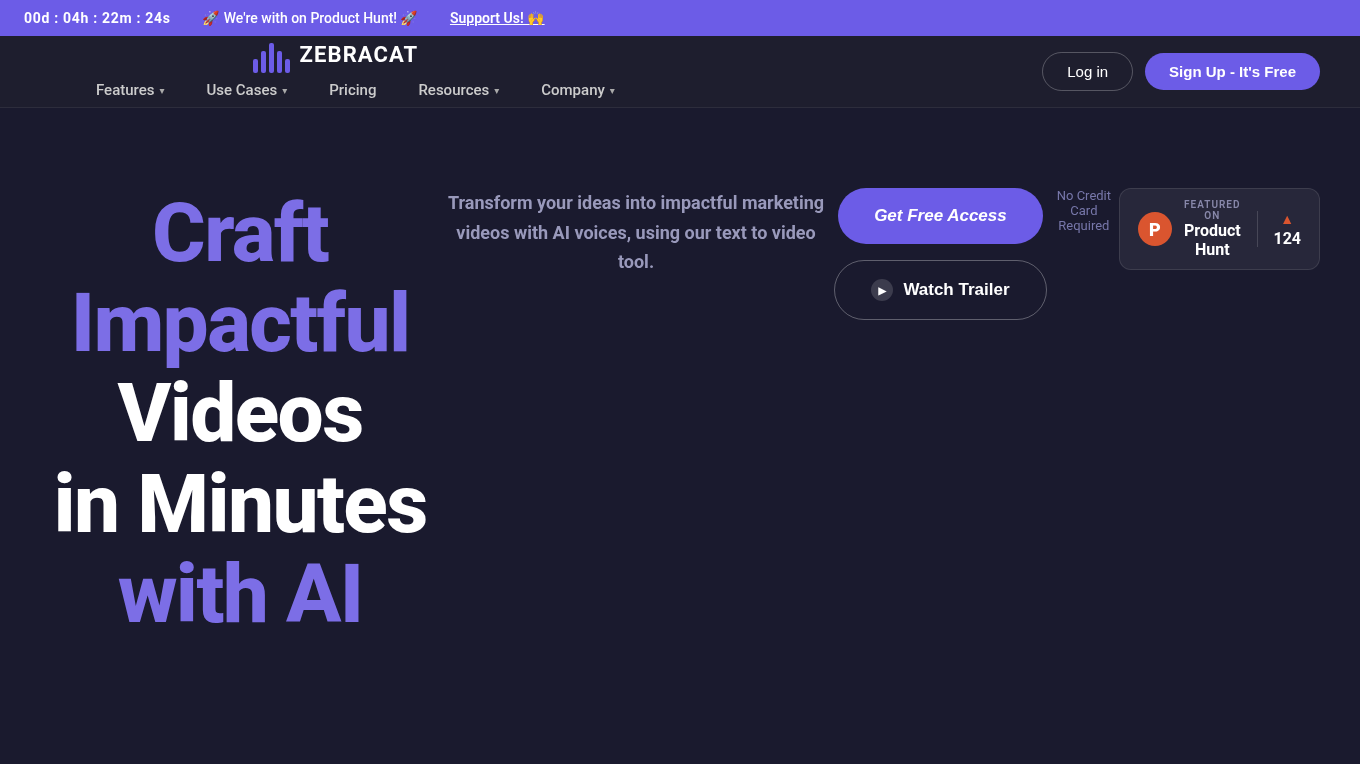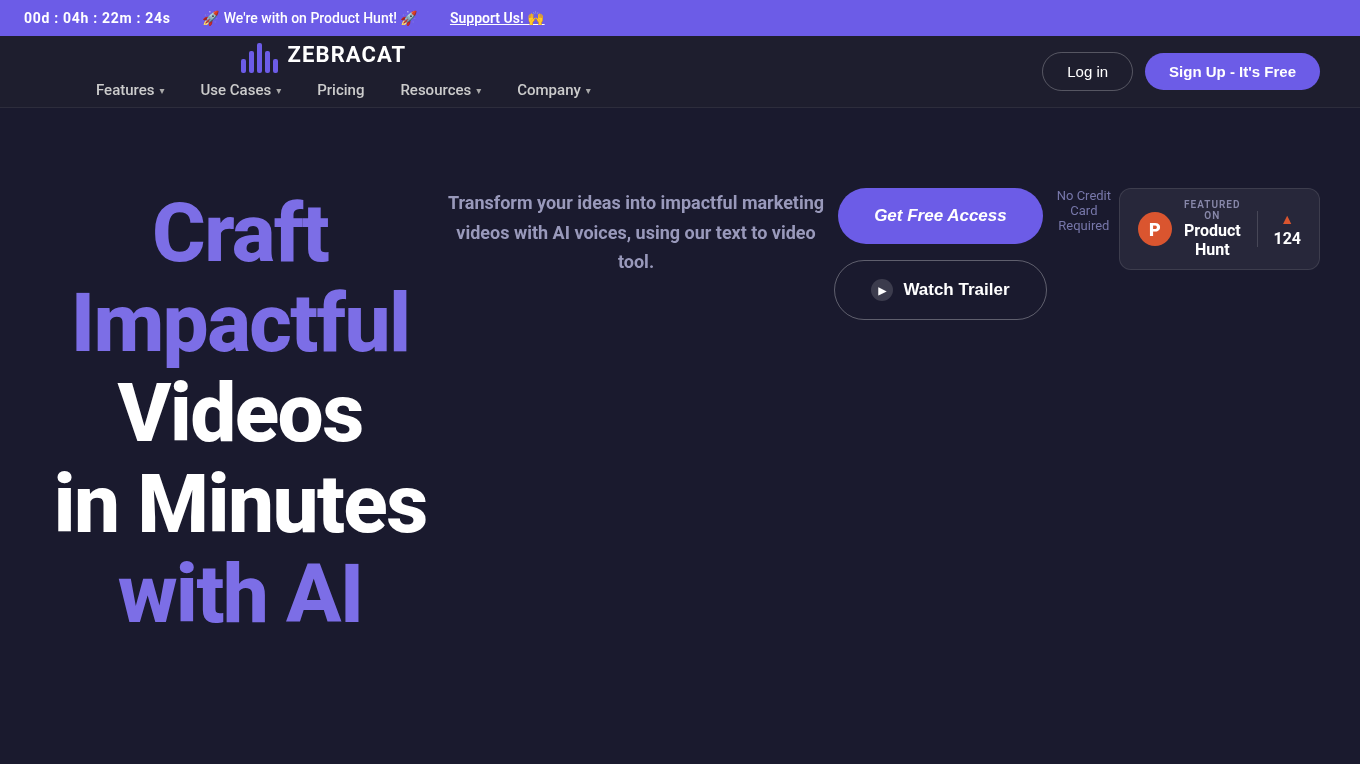--- a/index.html
+++ b/index.html
@@ -82,21 +82,21 @@
       font-size: 22px;
       font-weight: 700;
       color: #ffffff;
       letter-spacing: 0.05em;
       text-transform: uppercase;
     }
 
     .navbar-nav {
       display: flex;
       align-items: center;
-      gap: 4px;
+      gap: 10px;
       margin-left: 40px;
     }
 
     .nav-item {
       display: flex;
       align-items: center;
       gap: 5px;
       padding: 8px 16px;
       color: #cccccc;
       font-size: 15px;

